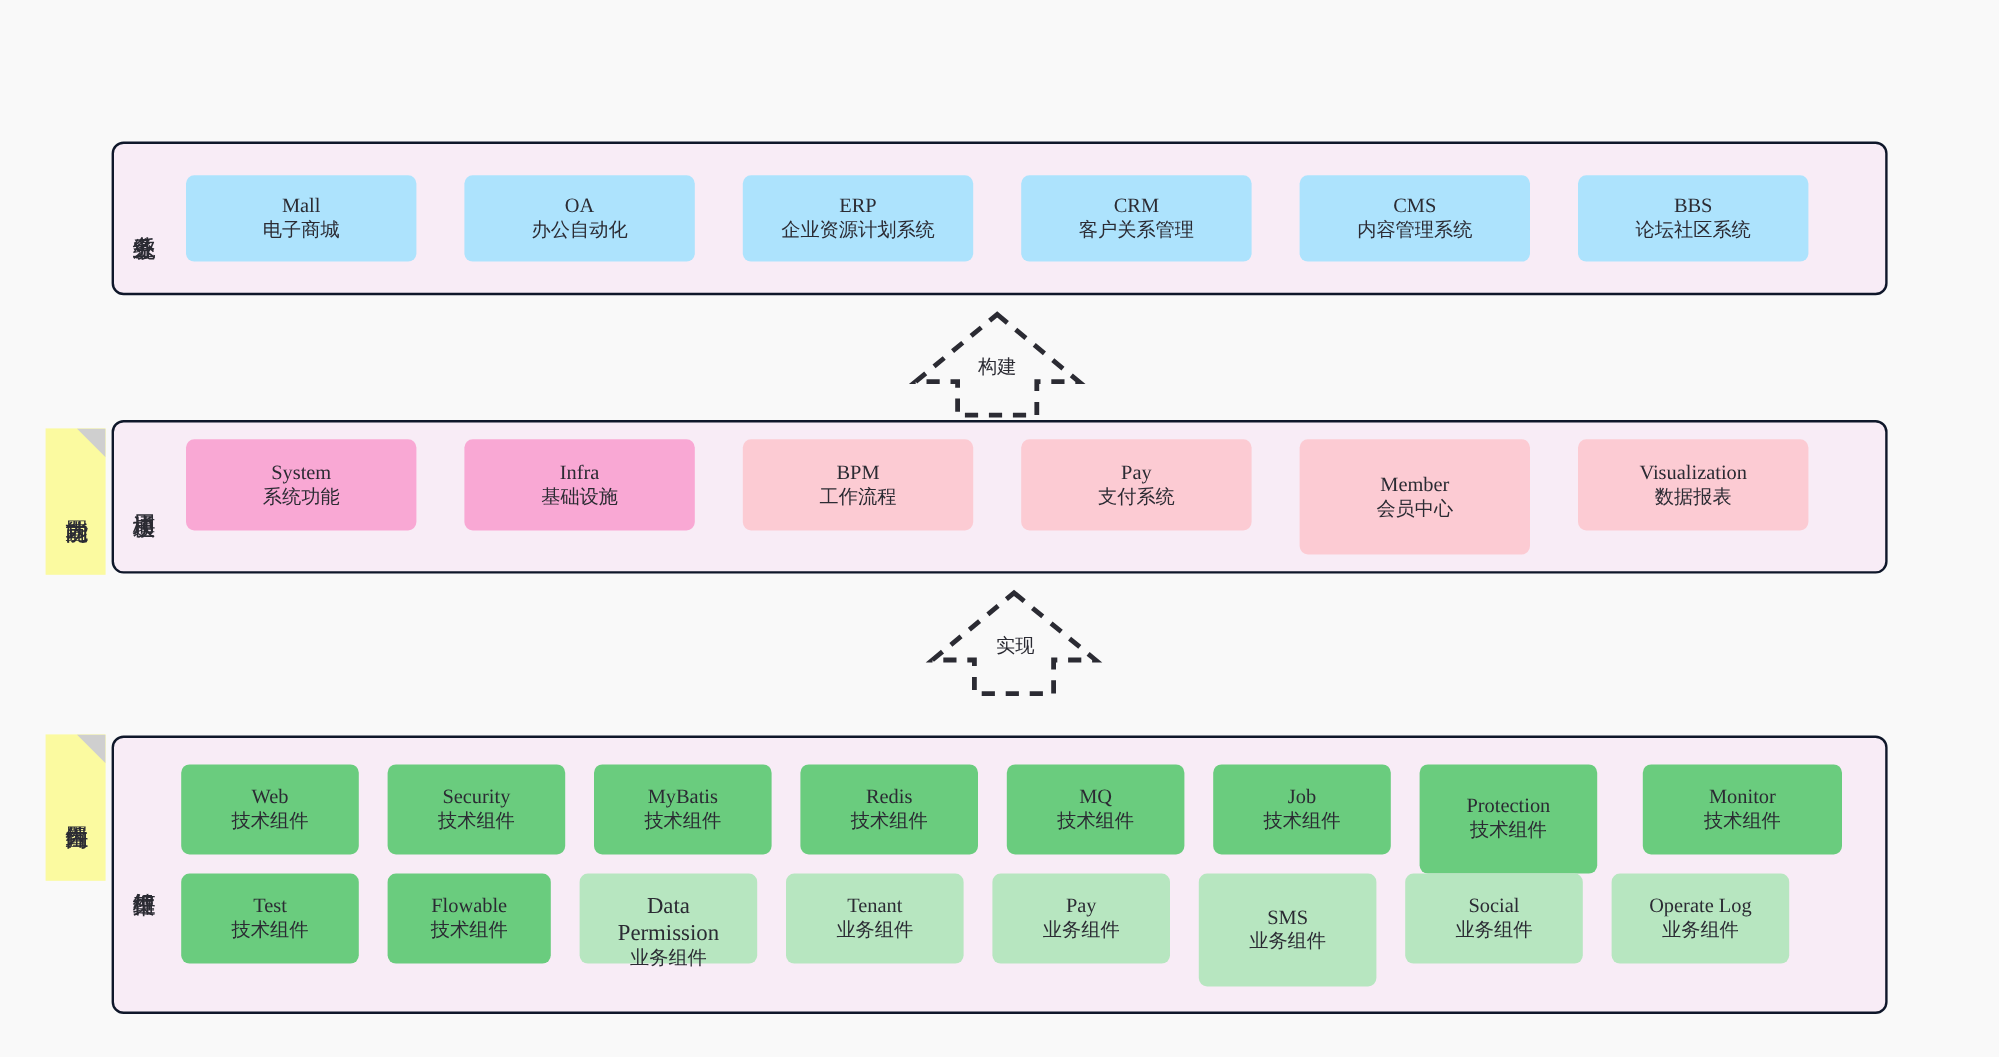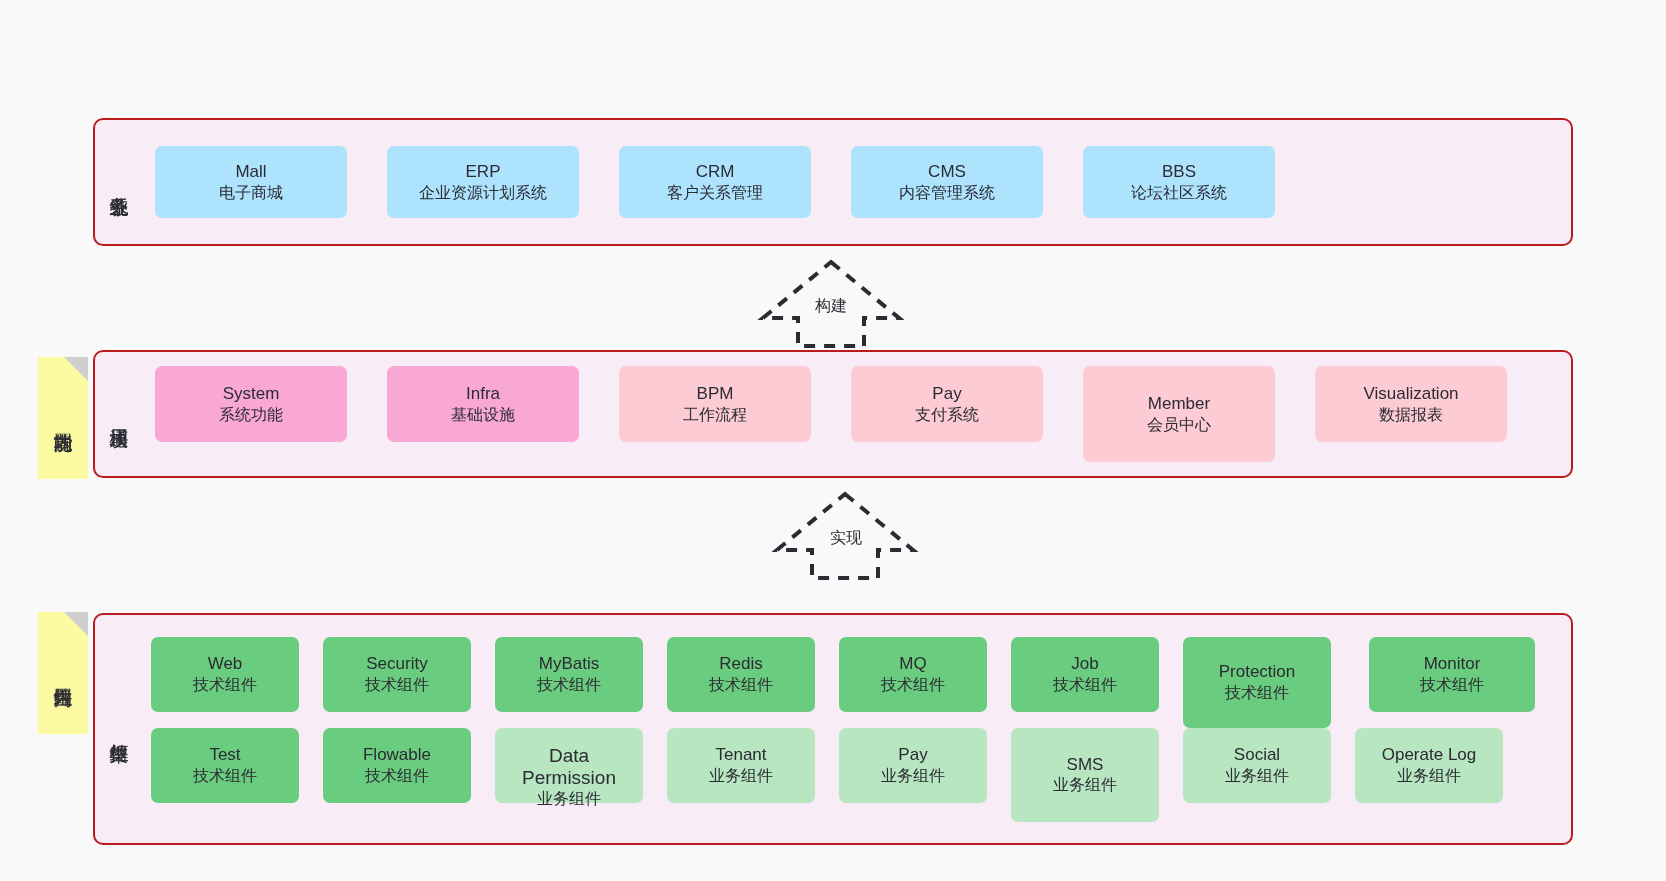--- a/index.html
+++ b/index.html
@@ -10,25 +10,26 @@
     color:#2b2b33;
     overflow:hidden;
     position:relative;
   }
   .canvas{position:absolute;inset:0;}
 
   
   .layer{
     position:absolute;
     background:#f8ecf6;
-    border:2px solid #b91c1c;
+    border:2px solid #0f172a;
     border-radius:10px;
     box-sizing:border-box;
     display:flex;
     align-items:stretch;
+    font-family:Liberation Serif, serif;
   }
   .layer-title{
     width:48px;
     flex:0 0 48px;
     display:flex;
     align-items:center;
     justify-content:center;
     font-size:19px;
     line-height:1.06;
     letter-spacing:0px;
@@ -107,20 +108,24 @@
 
 <div class="canvas">
 
   <div class="layer" id="layer-business" style="left:93px; top:118px; width:1480px; height:128px;">
     <div class="layer-title">业务系统</div>
     <div class="layer-body">
       <div class="row" style="gap:40px;padding-left:8px;">
         <div class="card blue" style="width:192px;height:72px;">
           <div class="t1">Mall</div>
           <div class="t2">电子商城</div>
+        </div>
+        <div class="card blue" style="width:192px;height:72px;">
+          <div class="t1">OA</div>
+          <div class="t2">办公自动化</div>
         </div>
         <div class="card blue" style="width:192px;height:72px;">
           <div class="t1">ERP</div>
           <div class="t2">企业资源计划系统</div>
         </div>
         <div class="card blue" style="width:192px;height:72px;">
           <div class="t1">CRM</div>
           <div class="t2">客户关系管理</div>
         </div>
         <div class="card blue" style="width:192px;height:72px;">
@@ -228,21 +233,21 @@
           <div class="t1">Monitor</div>
           <div class="t2">技术组件</div>
         </div>
       </div>
 
       <div class="row" style="gap:24px;padding-left:8px;">
         <div class="card green" style="width:148px;height:75px;">
           <div class="t1">Test</div>
           <div class="t2">技术组件</div>
         </div>
-        <div class="card green" style="width:148px;height:75px;">
+        <div class="card green" style="width:136px;height:75px;">
           <div class="t1">Flowable</div>
           <div class="t2">技术组件</div>
         </div>
         <div class="card lgreen two-line-name" style="width:148px;height:75px;">
           <div class="t1" style="max-width:120px;">Data Permission</div>
           <div class="t2">业务组件</div>
         </div>
         <div class="card lgreen" style="width:148px;height:75px;">
           <div class="t1">Tenant</div>
           <div class="t2">业务组件</div>

